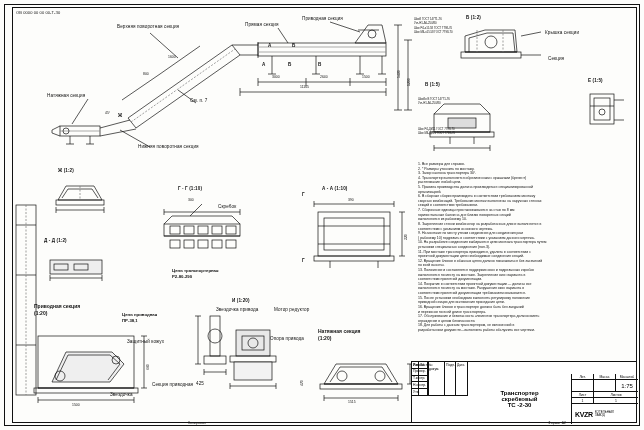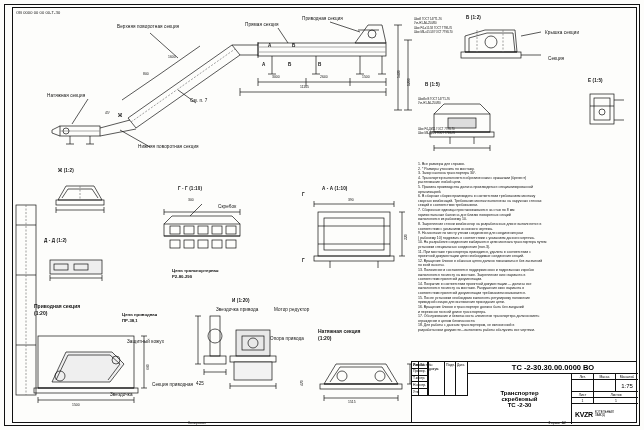--- a/index.html
+++ b/index.html
@@ -396,21 +396,20 @@
     <div class="cell" style="left:44px;top:0;width:12px;height:34px;">Дата</div>
 
     <div class="cell" style="left:0;top:0;width:17px;height:6.8px;">Разраб.</div>
     <div class="cell" style="left:0;top:6.8px;width:17px;height:6.8px;">Провер.</div>
     <div class="cell" style="left:0;top:13.6px;width:17px;height:6.8px;">Т.контр.</div>
     <div class="cell" style="left:0;top:20.4px;width:17px;height:6.8px;">Н.контр.</div>
     <div class="cell" style="left:0;top:27.2px;width:17px;height:6.8px;">Утв.</div>
     <div class="cell" style="left:17px;top:0;width:27px;height:34px;"></div>
     <div class="cell" style="left:44px;top:0;width:12px;height:34px;"></div>
 
-    <div class="cell big" style="left:56px;top:0;width:170px;height:12px;border-right:none;display:flex;align-items:center;justify-content:center;">ТС -2-30.30.00.0000  ВО</div>
 
     <div class="cell" style="left:56px;top:12px;width:104px;height:50px;border-right:0.7px solid #111;border-bottom:none;display:flex;align-items:center;justify-content:center;text-align:center;font-size:6px;font-weight:bold;white-space:pre-line;"><span>Транспортер
 скребковый
 ТС -2-30</span></div>
 
     <div class="cell" style="left:160px;top:12px;width:22px;height:6px;text-align:center;">Лит.</div>
     <div class="cell" style="left:182px;top:12px;width:22px;height:6px;text-align:center;">Масса</div>
     <div class="cell" style="left:204px;top:12px;width:22px;height:6px;text-align:center;border-right:none;">Масштаб</div>
     <div class="cell" style="left:160px;top:18px;width:22px;height:12px;"></div>
     <div class="cell" style="left:182px;top:18px;width:22px;height:12px;"></div>

